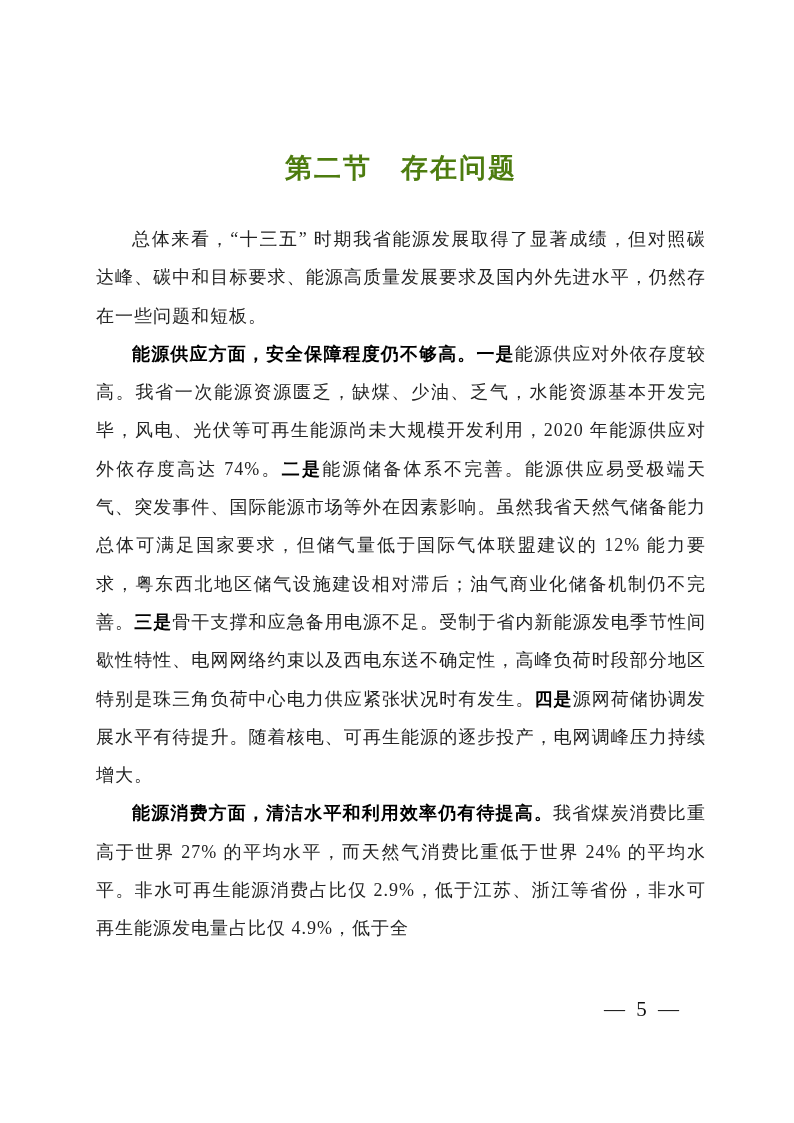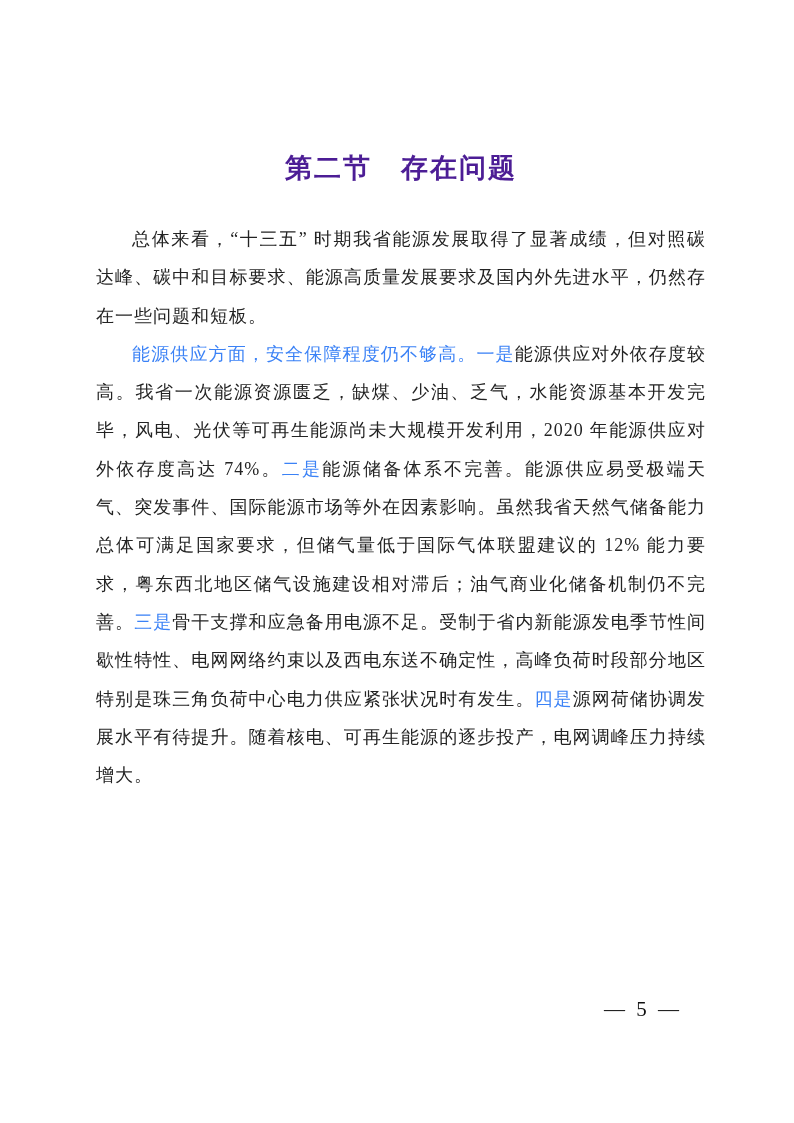--- a/index.html
+++ b/index.html
@@ -19,54 +19,55 @@
     left: 96px;
     top: 150px;
     width: 610px;
   }
   .doc-title {
     text-align: center;
     font-family: "Liberation Sans", "DejaVu Sans", sans-serif;
     font-weight: 700;
     font-size: 27px;
     letter-spacing: 2px;
-    color: #4c1d95;
+    color: #4d7c0f;
     margin-bottom: 34px;
     white-space: pre;
   }
   .doc-body .para {
     font-size: 18px;
     line-height: 38.3px;
     text-align: justify;
     text-justify: inter-ideograph;
     text-indent: 2em;
     letter-spacing: 1px;
     color: #232323;
   }
   .run { font-weight: normal; }
   .run.bold {
     font-family: "Liberation Sans", "DejaVu Sans", sans-serif;
-    font-weight: 400;
-    color: #3b82f6;
+    font-weight: 700;
+    color: #000000;
   }
   .page-number {
     position: absolute;
     top: 997px;
     right: 112px;
     font-size: 21px;
     letter-spacing: 3px;
     color: #101010;
     white-space: pre;
   }
 </style>
 </head>
 <body>
 
 <div class="page">
   <div class="content">
     <div class="doc-title">第二节　存在问题</div>
     <div class="doc-body" id="doc-body">
         <p class="para"><span class="run">总体来看，“十三五” 时期我省能源发展取得了显著成绩，但对照碳达峰、碳中和目标要求、能源高质量发展要求及国内外先进水平，仍然存在一些问题和短板。</span></p>
         <p class="para"><span class="run bold">能源供应方面，安全保障程度仍不够高。</span><span class="run bold">一是</span><span class="run">能源供应对外依存度较高。我省一次能源资源匮乏，缺煤、少油、乏气，水能资源基本开发完毕，风电、光伏等可再生能源尚未大规模开发利用，2020 年能源供应对外依存度高达 74%。</span><span class="run bold">二是</span><span class="run">能源储备体系不完善。能源供应易受极端天气、突发事件、国际能源市场等外在因素影响。虽然我省天然气储备能力总体可满足国家要求，但储气量低于国际气体联盟建议的 12% 能力要求，粤东西北地区储气设施建设相对滞后；油气商业化储备机制仍不完善。</span><span class="run bold">三是</span><span class="run">骨干支撑和应急备用电源不足。受制于省内新能源发电季节性间歇性特性、电网网络约束以及西电东送不确定性，高峰负荷时段部分地区特别是珠三角负荷中心电力供应紧张状况时有发生。</span><span class="run bold">四是</span><span class="run">源网荷储协调发展水平有待提升。随着核电、可再生能源的逐步投产，电网调峰压力持续增大。</span></p>
+        <p class="para"><span class="run bold">能源消费方面，清洁水平和利用效率仍有待提高。</span><span class="run">我省煤炭消费比重高于世界 27% 的平均水平，而天然气消费比重低于世界 24% 的平均水平。非水可再生能源消费占比仅 2.9%，低于江苏、浙江等省份，非水可再生能源发电量占比仅 4.9%，低于全</span></p>
       </div>
   </div>
   <div class="page-number">— 5 —</div>
 </div>
 
 </body></html>

